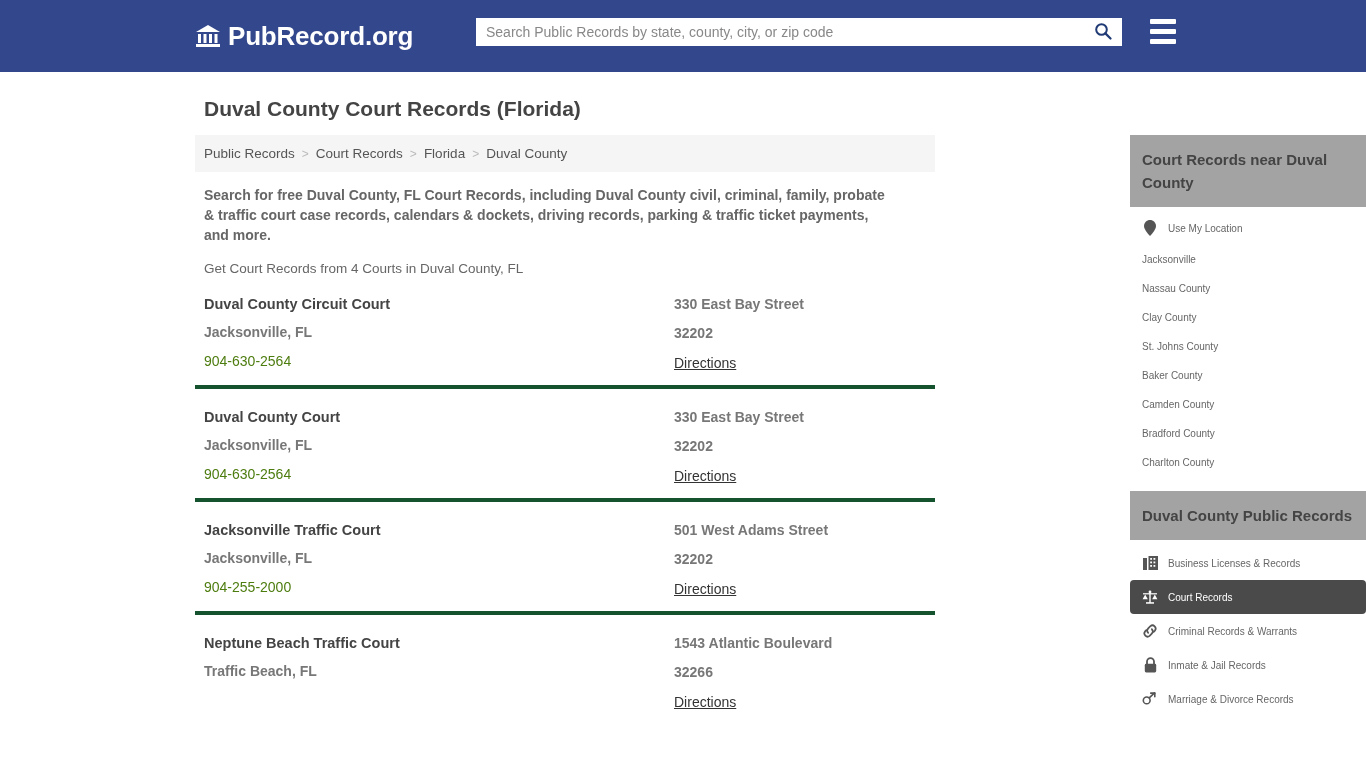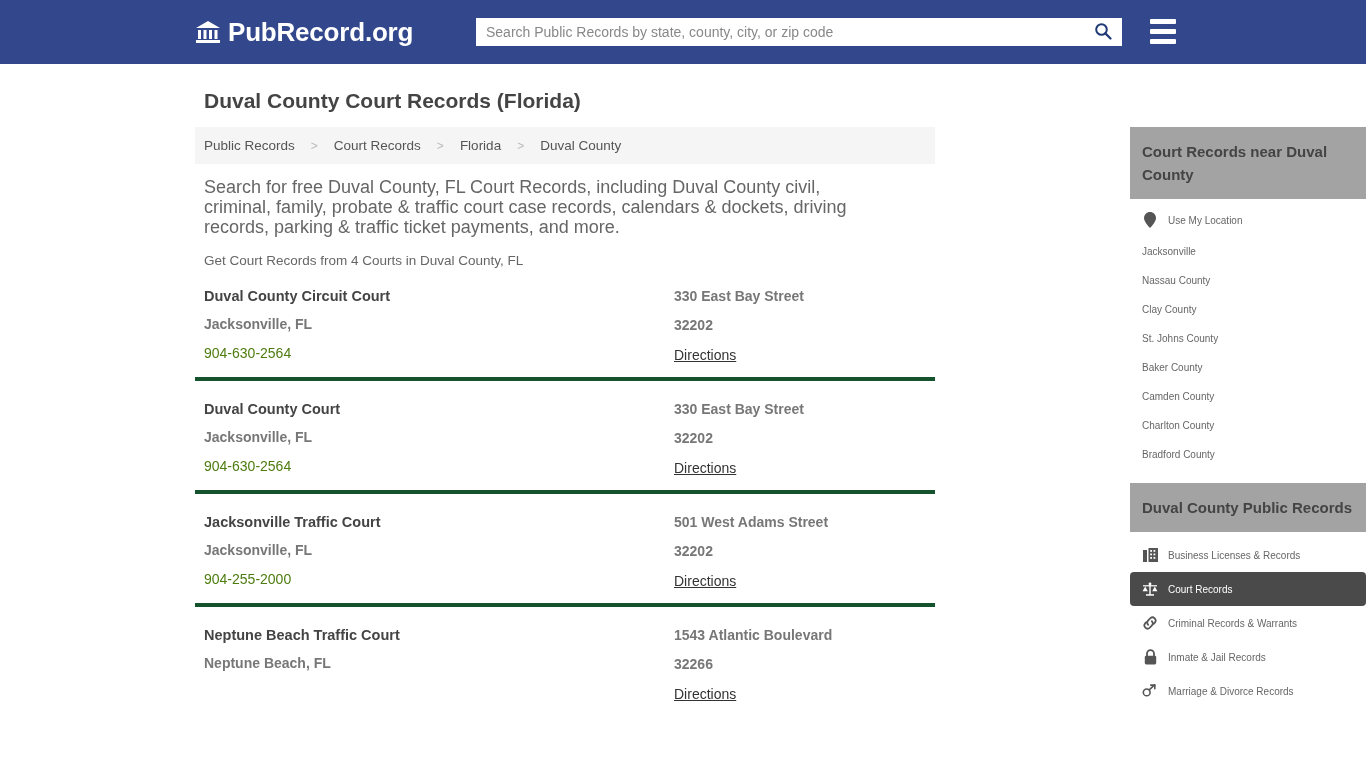--- a/index.html
+++ b/index.html
@@ -5,21 +5,21 @@
   * { box-sizing: border-box; margin: 0; padding: 0; }
   html, body {
     width: 1366px; height: 768px;
     background: #ffffff;
     font-family: "Liberation Sans", sans-serif;
     overflow: hidden;
   }
 
   
   .header {
-    height: 64px;
+    height: 72px;
     background: #32478c;
     display: flex;
     align-items: center;
     padding: 0 180px 0 195px;
     position: relative;
   }
   .logo {
     display: flex;
     align-items: center;
     gap: 7px;
@@ -88,32 +88,33 @@
   .side { width: 236px; flex: 0 0 236px; margin-left: 195px; }
 
   
   .breadcrumb {
     background: #f5f5f5;
     padding: 11px 9px;
     font-size: 13.5px;
     color: #555555;
     display: flex;
     align-items: center;
-    gap: 16px;
+    gap: 7px;
     flex-wrap: wrap;
   }
   .breadcrumb a { color: #555555; text-decoration: none; cursor: pointer; }
   .breadcrumb .sep { color: #bbbbbb; font-size: 12px; }
 
   .intro {
-    font-size: 18px;
+    font-size: 14px;
     line-height: 20px;
     color: #666666;
     padding: 13px 9px 0 9px;
     max-width: 700px;
+    font-weight: bold;
   }
 
   
   .section-head {
     background: #f5f5f5;
     padding: 12px 9px;
     font-size: 15px;
     font-weight: bold;
     color: #444444;
     margin-top: 25px;
@@ -283,21 +284,21 @@
           <div class="court-right">
             <div class="court-addr">501 West Adams Street</div>
             <div class="court-zip">32202</div>
             <a class="directions">Directions</a>
           </div>
         </div>
 
         <div class="court-row">
           <div class="court-left">
             <div class="court-name">Neptune Beach Traffic Court</div>
-            <div class="court-city">Neptune Beach, FL</div>
+            <div class="court-city">Traffic Beach, FL</div>
             <div class="court-phone"></div>
           </div>
           <div class="court-right">
             <div class="court-addr">1543 Atlantic Boulevard</div>
             <div class="court-zip">32266</div>
             <a class="directions">Directions</a>
           </div>
         </div>
 
       </div>
@@ -331,24 +332,24 @@
         <div class="side-item">
           <span>St. Johns County</span>
         </div>
         <div class="side-item">
           <span>Baker County</span>
         </div>
         <div class="side-item">
           <span>Camden County</span>
         </div>
         <div class="side-item">
+          <span>Bradford County</span>
+        </div>
+        <div class="side-item">
           <span>Charlton County</span>
-        </div>
-        <div class="side-item">
-          <span>Bradford County</span>
         </div>
 
       </div>
 
       <div class="side-head side-block-2">Duval County Public Records</div>
 
       <div class="side-list-2">
 
         <div class="side-item">
           <span class="side-icon">

